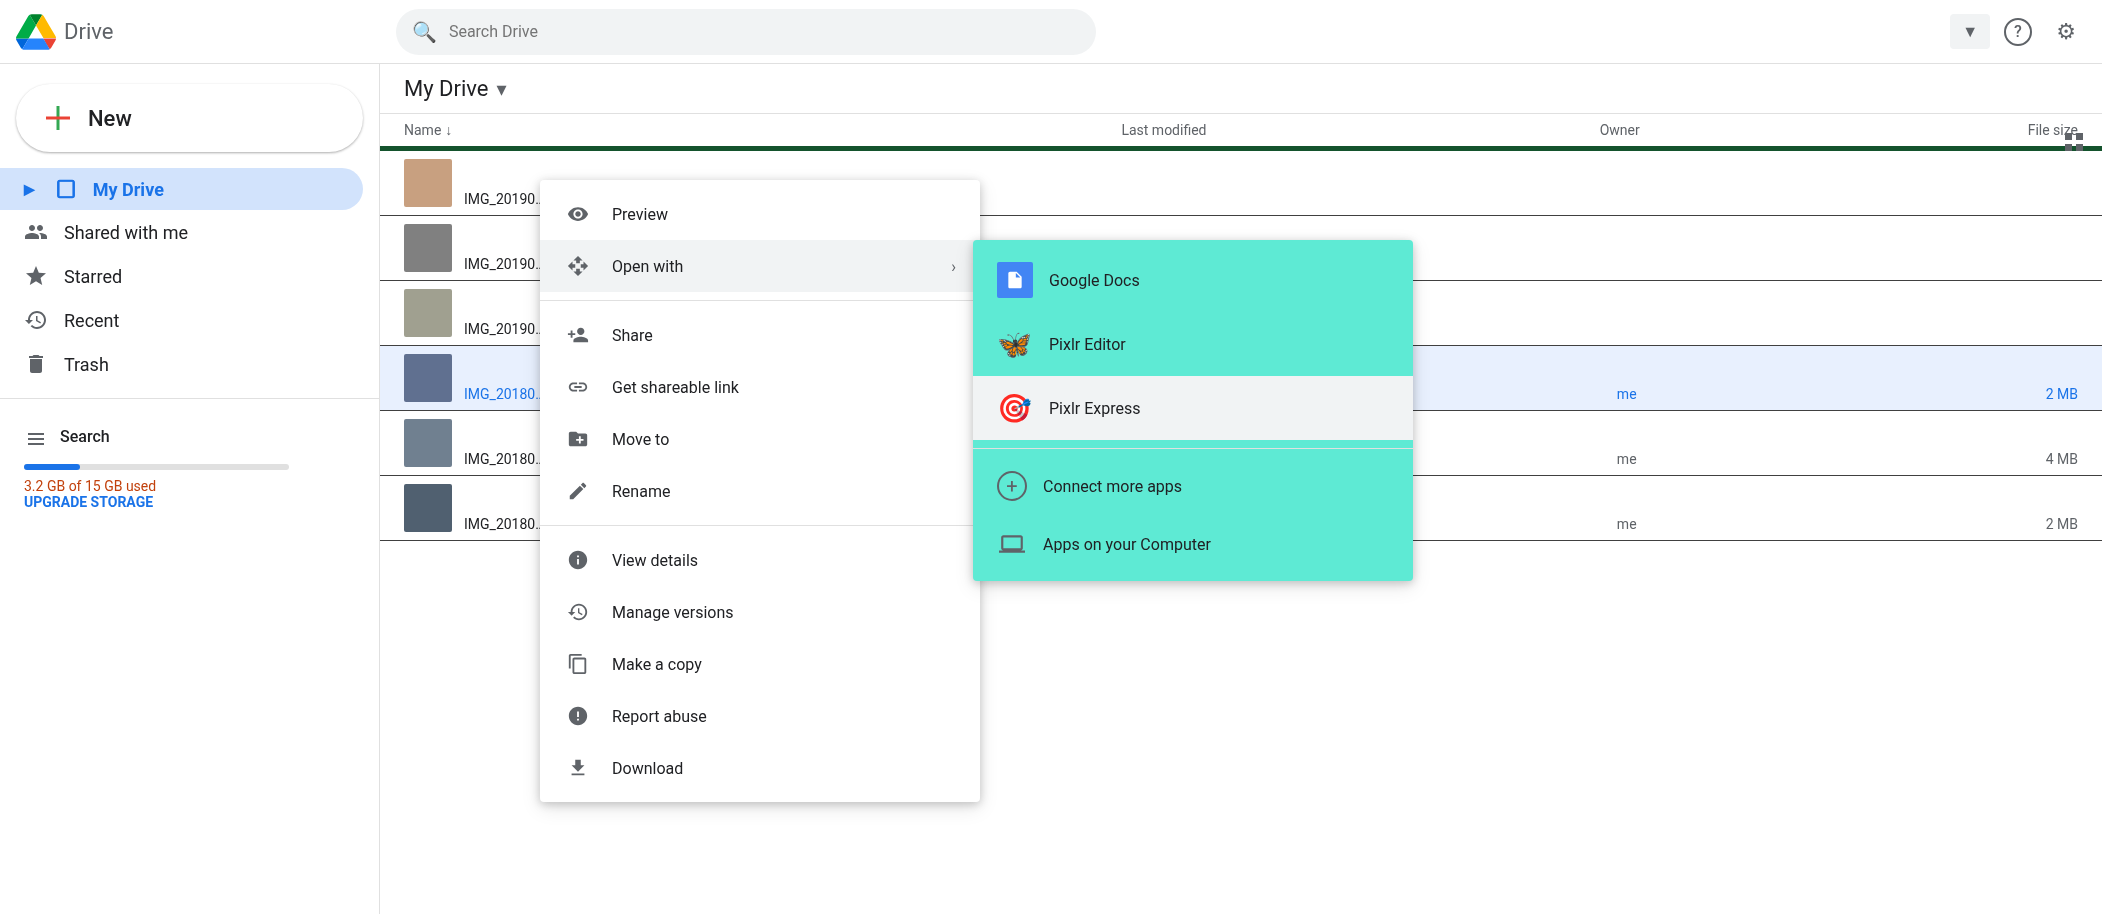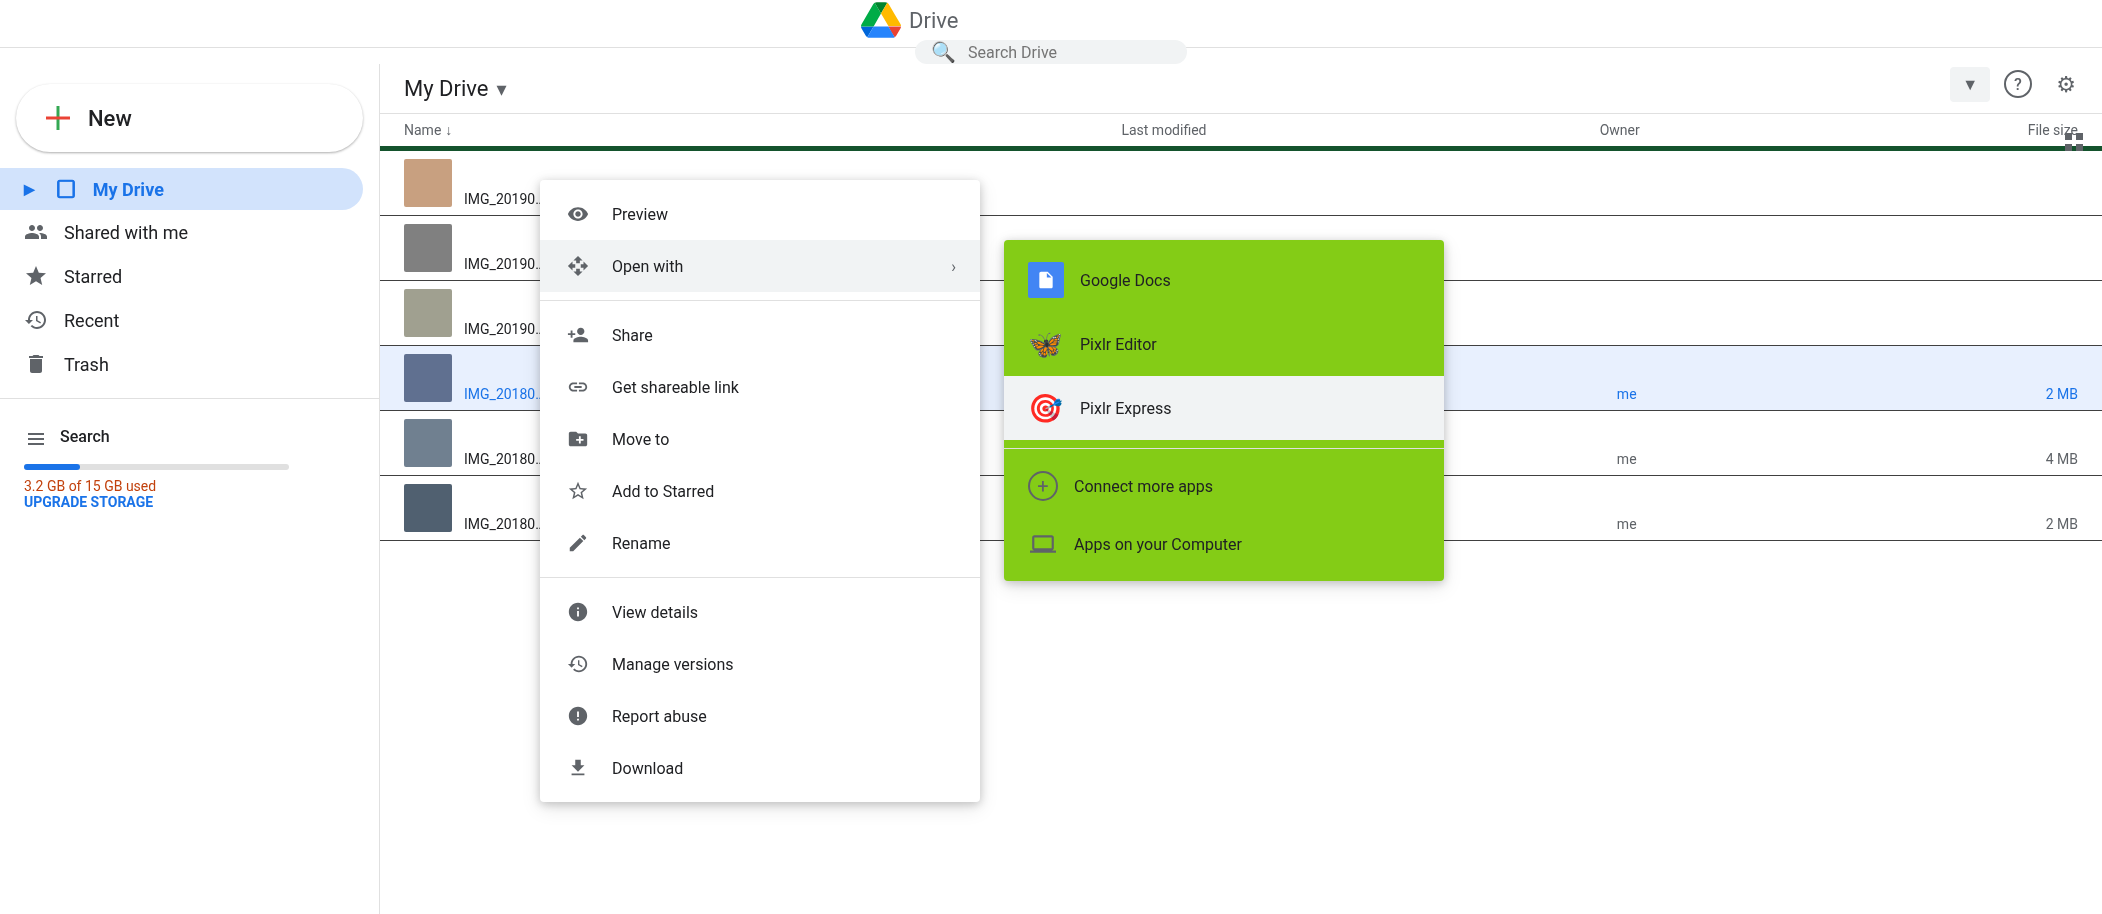--- a/index.html
+++ b/index.html
@@ -2,28 +2,27 @@
 <html><head>
   <meta charset="utf-8">
   <style>
     * { box-sizing: border-box; margin: 0; padding: 0; font-family: 'Roboto', Arial, sans-serif; }
     body { background: #fff; width: 2102px; height: 914px; overflow: hidden; font-size: 14px; color: #202124; }
 
     
     .header {
       display: flex;
       align-items: center;
-      height: 48px;
+      height: 64px;
       padding: 0 16px;
       background: #fff;
       border-bottom: 1px solid #e0e0e0;
       position: fixed;
       top: 0; left: 0; right: 0;
       z-index: 100;
-      flex-direction: column;
     }
     .logo-area {
       display: flex;
       align-items: center;
       width: 380px;
       gap: 8px;
     }
     .logo-icon {
       width: 40px;
       height: 40px;
@@ -293,23 +292,23 @@
     .menu-divider {
       border: none;
       border-top: 1px solid #e0e0e0;
       margin: 8px 0;
     }
 
     
     .submenu {
       position: absolute;
       top: 0;
-      left: 464px;
+      left: 433px;
       width: 440px;
-      background: #84cc16;
+      background: #5eead4;
       border-radius: 4px;
       box-shadow: 0 2px 10px rgba(0,0,0,0.2), 0 6px 20px rgba(0,0,0,0.1);
       padding: 8px 0;
       z-index: 400;
     }
     .submenu-item {
       display: flex;
       align-items: center;
       gap: 16px;
       padding: 14px 24px;
@@ -674,28 +673,20 @@
 
   <div class="menu-item">
     <div class="menu-icon">
       <svg width="22" height="22" viewBox="0 0 24 24" fill="#5f6368">
           <path d="M20 6h-8l-2-2H4c-1.1 0-2 .9-2 2v12c0 1.1.9 2 2 2h16c1.1 0 2-.9 2-2V8c0-1.1-.9-2-2-2zm-2 8h-3v3h-2v-3h-3v-2h3V9h2v3h3v2z"></path>
         </svg>
     </div>
     <span class="menu-label">Move to</span>
   </div>
 
-  <div class="menu-item">
-    <div class="menu-icon">
-      <svg width="22" height="22" viewBox="0 0 24 24" fill="#5f6368">
-          <path d="M22 9.24l-7.19-.62L12 2 9.19 8.63 2 9.24l5.46 4.73L5.82 21 12 17.27 18.18 21l-1.63-7.03L22 9.24zM12 15.4l-3.76 2.27 1-4.28-3.32-2.88 4.38-.38L12 6.1l1.71 4.04 4.38.38-3.32 2.88 1 4.28L12 15.4z"></path>
-        </svg>
-    </div>
-    <span class="menu-label">Add to Starred</span>
-  </div>
 
   <div class="menu-item">
     <div class="menu-icon">
       <svg width="22" height="22" viewBox="0 0 24 24" fill="#5f6368">
           <path d="M3 17.25V21h3.75L17.81 9.94l-3.75-3.75L3 17.25zM20.71 7.04c.39-.39.39-1.02 0-1.41l-2.34-2.34c-.39-.39-1.02-.39-1.41 0l-1.83 1.83 3.75 3.75 1.83-1.83z"></path>
         </svg>
     </div>
     <span class="menu-label">Rename</span>
   </div>
 
@@ -712,20 +703,28 @@
 
   <div class="menu-item">
     <div class="menu-icon">
       <svg width="22" height="22" viewBox="0 0 24 24" fill="#5f6368">
           <path d="M13 3c-4.97 0-9 4.03-9 9H1l3.89 3.89.07.14L9 12H6c0-3.87 3.13-7 7-7s7 3.13 7 7-3.13 7-7 7c-1.93 0-3.68-.79-4.94-2.06l-1.42 1.42C8.27 19.99 10.51 21 13 21c4.97 0 9-4.03 9-9s-4.03-9-9-9zm-1 5v5l4.25 2.52.77-1.28-3.52-2.09V8H12z"></path>
         </svg>
     </div>
     <span class="menu-label">Manage versions</span>
   </div>
 
+  <div class="menu-item">
+    <div class="menu-icon">
+      <svg width="22" height="22" viewBox="0 0 24 24" fill="#5f6368">
+          <path d="M16 1H4c-1.1 0-2 .9-2 2v14h2V3h12V1zm3 4H8c-1.1 0-2 .9-2 2v14c0 1.1.9 2 2 2h11c1.1 0 2-.9 2-2V7c0-1.1-.9-2-2-2zm0 16H8V7h11v14z"></path>
+        </svg>
+    </div>
+    <span class="menu-label">Make a copy</span>
+  </div>
 
   <div class="menu-item">
     <div class="menu-icon">
       <svg width="22" height="22" viewBox="0 0 24 24" fill="#5f6368">
           <path d="M12 2C6.48 2 2 6.48 2 12s4.48 10 10 10 10-4.48 10-10S17.52 2 12 2zm1 15h-2v-2h2v2zm0-4h-2V7h2v6z"></path>
         </svg>
     </div>
     <span class="menu-label">Report abuse</span>
   </div>
 

